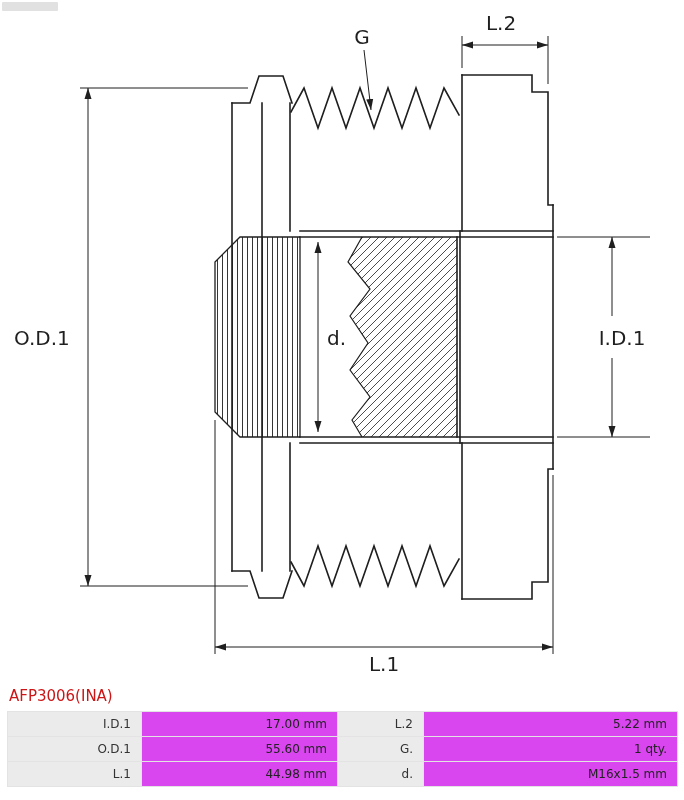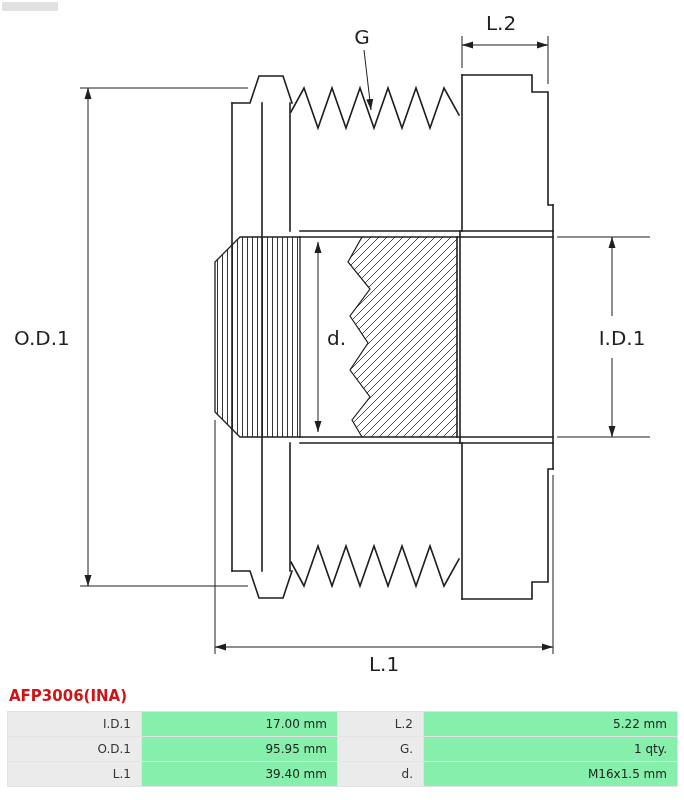--- a/index.html
+++ b/index.html
@@ -2,24 +2,24 @@
 <html><head>
 <meta charset="utf-8">
 <style>
   html,body { margin:0; padding:0; background:#ffffff; }
   body { font-family:"DejaVu Sans","Liberation Sans",sans-serif; }
   .page { position:relative; width:684px; height:800px; background:#fff; overflow:hidden; }
   .watermark { position:absolute; top:2px; left:2px; width:56px; height:9px;
                background:#d9d9d9; opacity:.8; border-radius:1px; }
   svg.drawing { display:block; }
   svg text { font-family:"DejaVu Sans","Liberation Sans",sans-serif; font-size:20px; fill:#1f1f1f; }
-  .part-number { color:#cc1517; font-weight:bold; font-size:15px; padding:7px 21px 5px 9px; }
+  .part-number { color:#cc1517; font-weight:normal; font-size:15px; padding:7px 21px 5px 9px; }
   table.specs { border-collapse:collapse; table-layout:fixed; width:670px; margin:1px 7px 0 7px; font-size:12px; }
   table.specs td { border:1px solid #e3e3e3; padding:5px 10px; text-align:right;
-                   color:#222; background:#86efac; white-space:nowrap; overflow:hidden; }
+                   color:#222; background:#d946ef; white-space:nowrap; overflow:hidden; }
   table.specs td.lbl { background:#ebebeb; color:#333; }
 </style>
 </head>
 <body>
 
 <div class="page">
 
   <div class="watermark"></div>
 
   <svg class="drawing" width="684" height="680" viewBox="0 0 684 680">
@@ -122,26 +122,26 @@
     </colgroup>
     <tbody>
       <tr>
         <td class="lbl">I.D.1</td>
         <td class="val">17.00 mm</td>
         <td class="lbl">L.2</td>
         <td class="val">5.22 mm</td>
       </tr>
       <tr>
         <td class="lbl">O.D.1</td>
-        <td class="val">95.95 mm</td>
+        <td class="val">55.60 mm</td>
         <td class="lbl">G.</td>
         <td class="val">1 qty.</td>
       </tr>
       <tr>
         <td class="lbl">L.1</td>
-        <td class="val">39.40 mm</td>
+        <td class="val">44.98 mm</td>
         <td class="lbl">d.</td>
         <td class="val">M16x1.5 mm</td>
       </tr>
     </tbody>
   </table>
 
 </div>
 
 </body></html>

